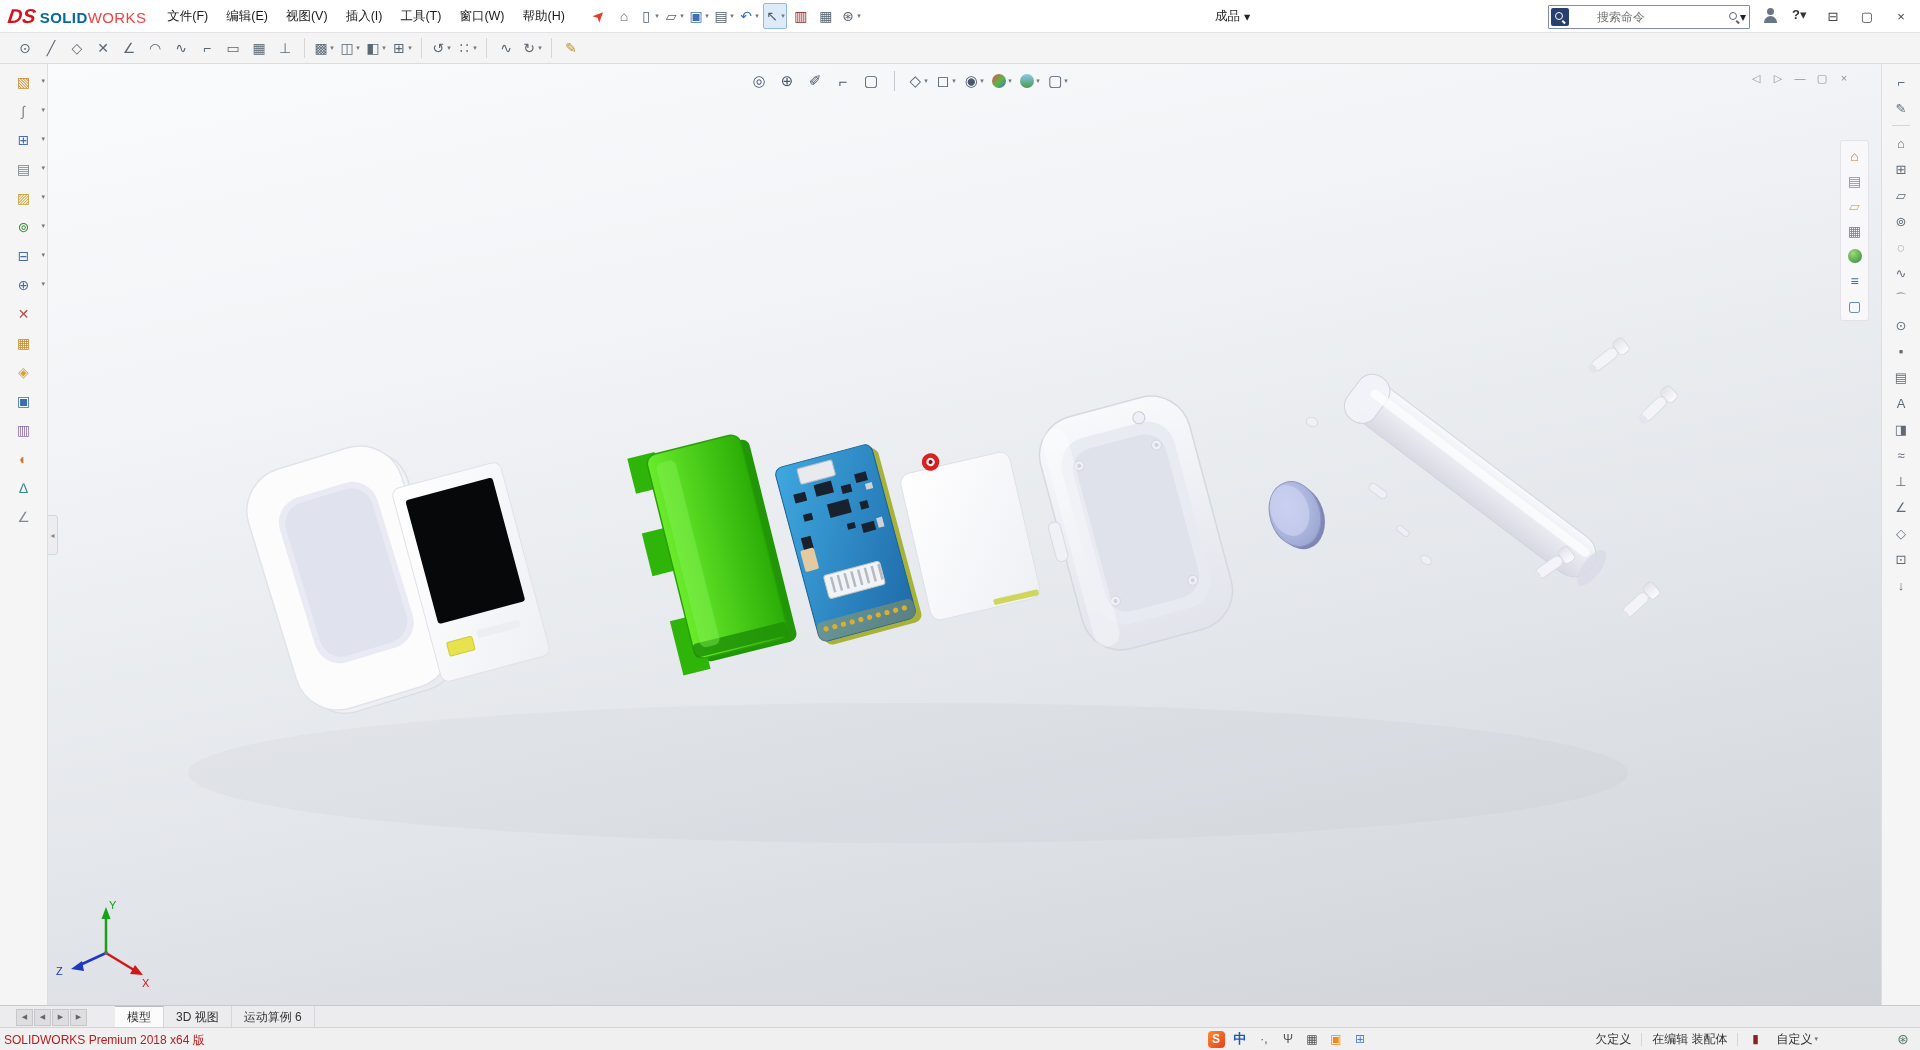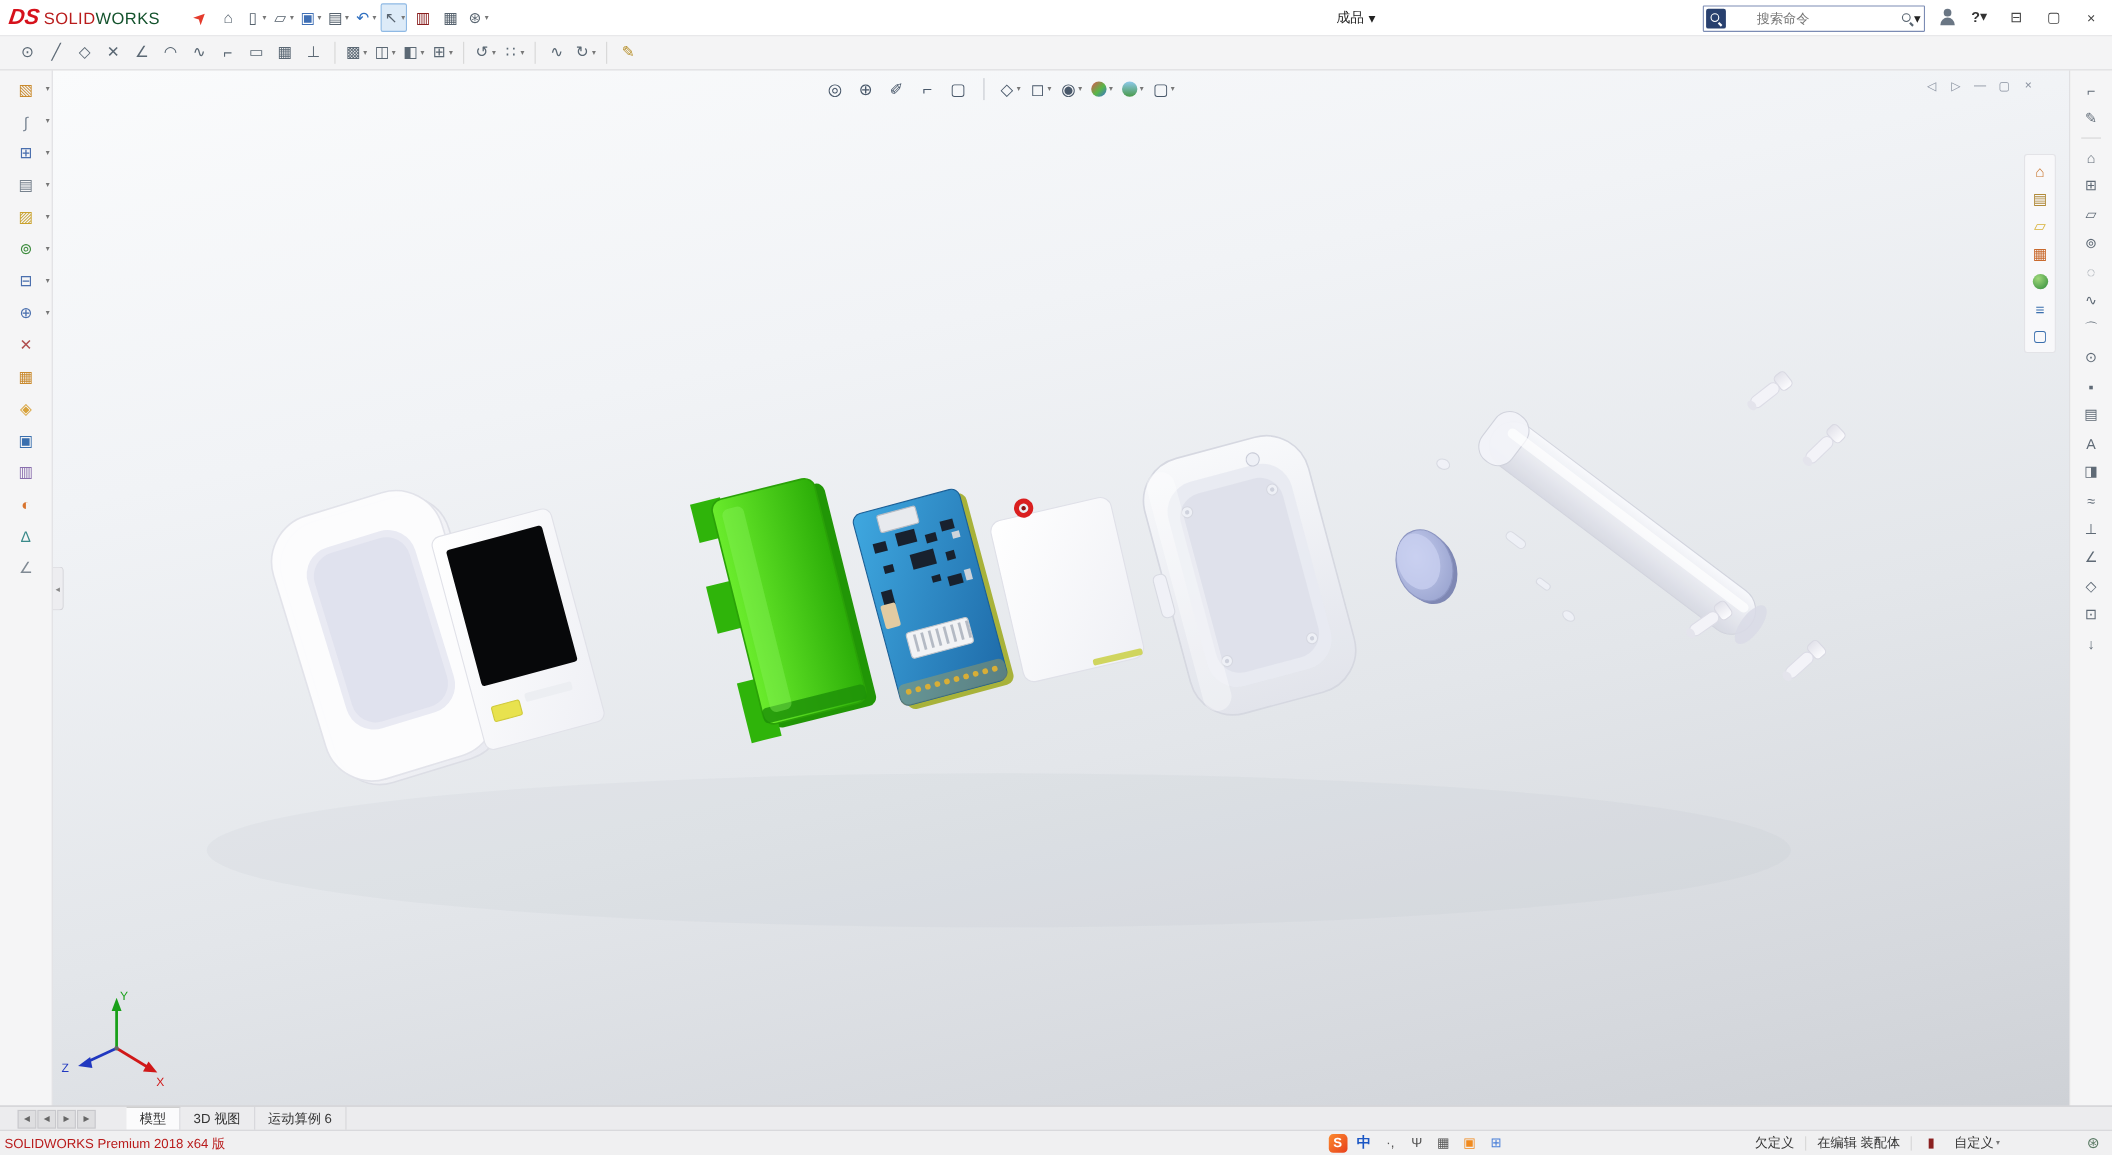--- a/index.html
+++ b/index.html
@@ -19,22 +19,22 @@
   .vicons u.drop{position:absolute;right:2px;top:10px;margin:0;}
   .ball .g{width:14px;height:14px;border-radius:50%;min-width:0;min-height:0;}
   .pressed{background:#ddebf8;border:1px solid #8fb9e4;border-radius:2px;}
   .rocket .g{transform:rotate(-45deg);font-size:15px;}
 
   
   .menubar{position:absolute;left:0;top:0;right:0;height:32px;background:#fff;
            border-bottom:1px solid #e3e3e5;display:flex;align-items:center;z-index:5;}
   .logo{display:flex;align-items:baseline;margin:0 12px 0 8px;white-space:nowrap;}
   .logo .ds{color:#d6121c;font-weight:bold;font-style:italic;font-size:20px;margin-right:4px;transform:skewX(-8deg);display:inline-block;}
-  .logo .solid{color:#b91c1c;font-weight:400;font-size:15px;letter-spacing:.4px;}
-  .logo .works{color:#14532d;font-weight:300;font-size:15px;letter-spacing:.4px;}
+  .logo .solid{color:#0369a1;font-weight:700;font-size:15px;letter-spacing:.4px;}
+  .logo .works{color:#ef4444;font-weight:300;font-size:15px;letter-spacing:.4px;}
   .menus span{padding:0 9px;font-size:12.5px;color:#1a1a1a;height:32px;}
   .menus .g{font-size:12.5px;}
   .ticons{margin-left:14px;gap:3px;}
   .doctitle{position:absolute;left:1215px;top:0;height:32px;display:flex;align-items:center;font-size:12.5px;color:#222;}
   .doctitle u.drop{margin-left:4px;}
   .searchbox{position:absolute;left:1548px;top:5px;width:200px;height:22px;border:1px solid #7c8cb4;
              background:#fff;display:flex;align-items:center;border-radius:1px;gap:24px;}
   .s-left{width:18px;height:18px;margin:0 2px;background:#28406e;border-radius:2px;display:inline-flex;align-items:center;justify-content:center;}
   .searchbox input{flex:1;border:none;outline:none;font-size:12px;color:#555;min-width:0;background:transparent;
                    font-family:"Liberation Sans","DejaVu Sans",sans-serif;}
@@ -112,20 +112,43 @@
 <body>
 
 <div class="app">
 
   <header class="menubar">
     <div class="logo">
       <span class="ds">DS</span>
       <span class="solid">SOLID</span>
         <span class="works">WORKS</span>
     </div>
+    <nav class="menus icons">
+        <span>
+          <b class="g">文件(F)</b>
+        </span>
+        <span>
+          <b class="g">编辑(E)</b>
+        </span>
+        <span>
+          <b class="g">视图(V)</b>
+        </span>
+        <span>
+          <b class="g">插入(I)</b>
+        </span>
+        <span>
+          <b class="g">工具(T)</b>
+        </span>
+        <span>
+          <b class="g">窗口(W)</b>
+        </span>
+        <span>
+          <b class="g">帮助(H)</b>
+        </span>
+      </nav>
     <div class="ticons icons">
         <span class="rocket">
           <b class="g" style="color: rgb(228, 59, 44);">➤</b>
         </span>
         <span>
           <b class="g">⌂</b>
         </span>
         <span>
           <b class="g">▯</b>
           <u class="drop">▾</u>

